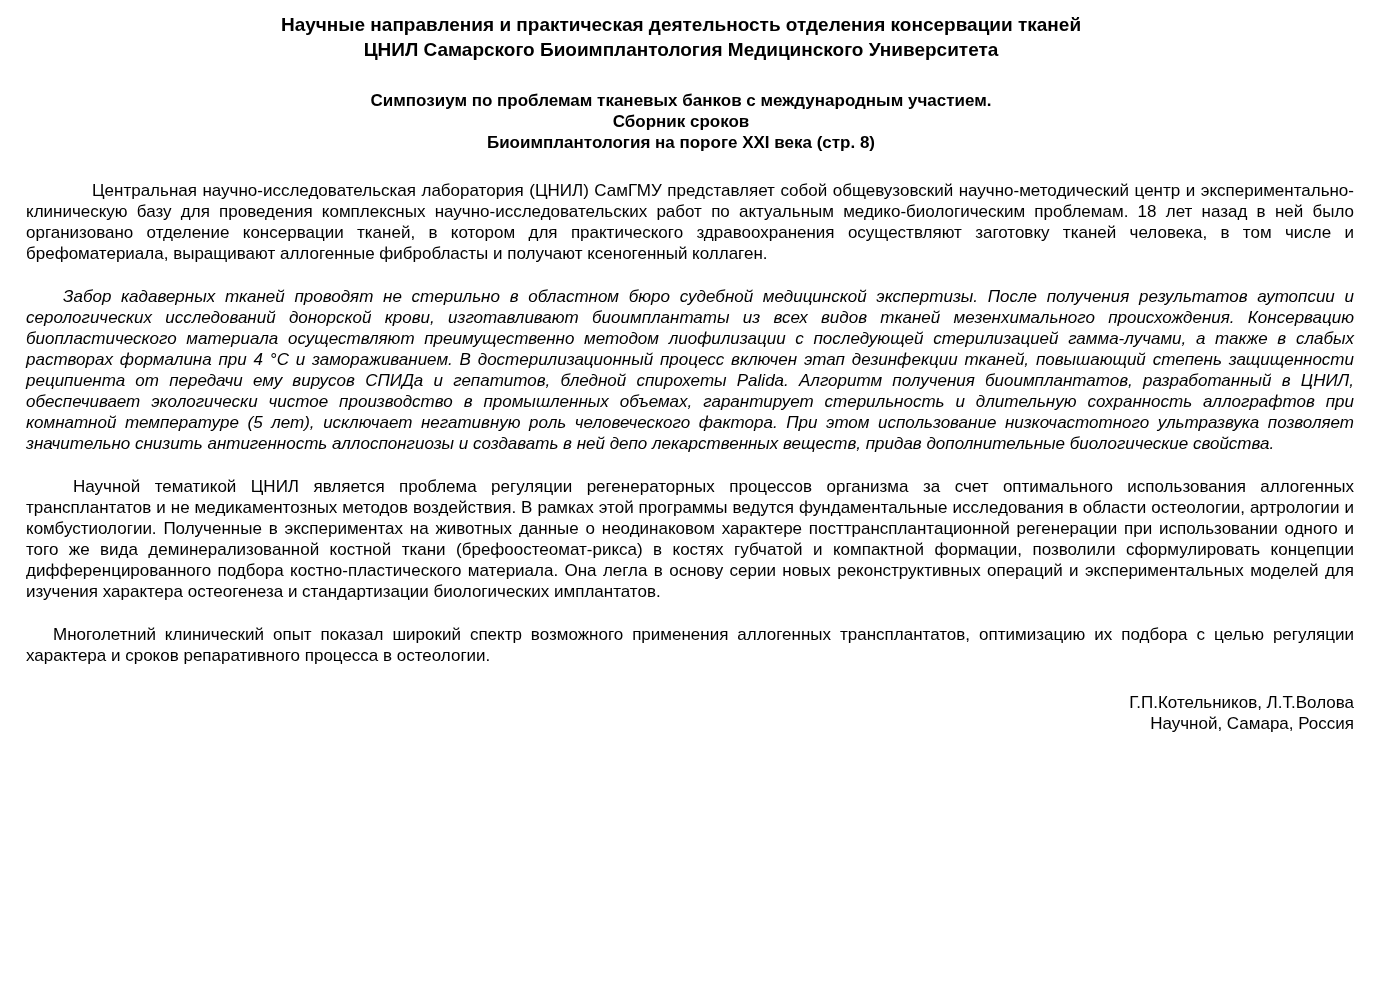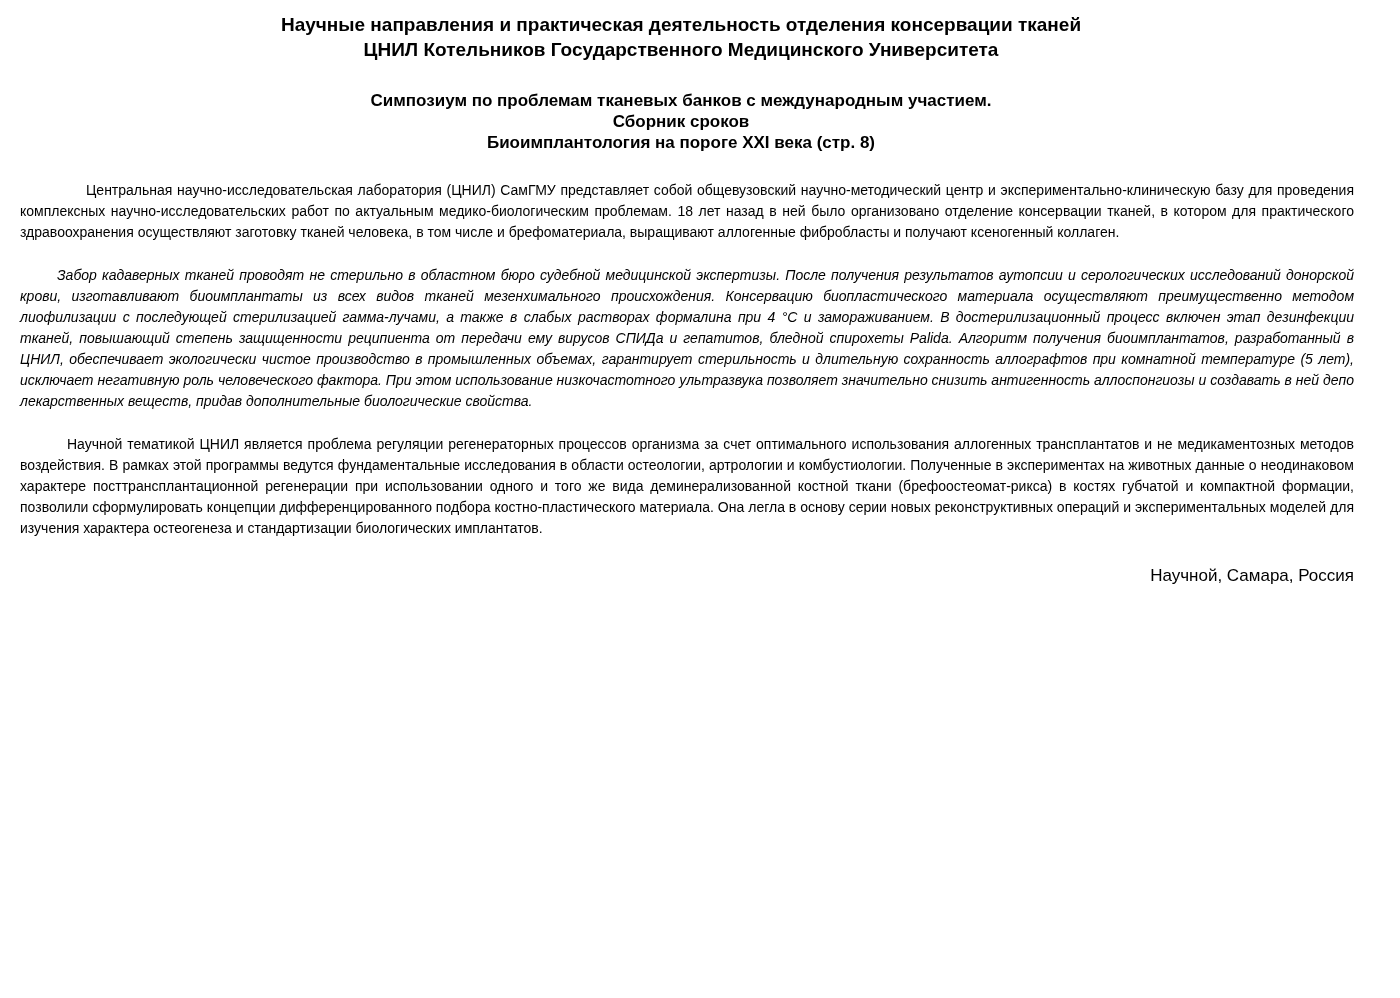--- a/index.html
+++ b/index.html
@@ -27,57 +27,59 @@
   .doc-title .tline { display: block; }
   .doc-subtitle {
     font-size: 17px;
     font-weight: bold;
     line-height: 21px;
     text-align: center;
     margin: 0 0 27px 0;
   }
   .doc-subtitle .sline { display: block; }
   .para {
-    font-size: 14px;
+    font-size: 17px;
     line-height: 21px;
     text-align: justify;
-    margin: 0 0 22px 12px;
+    margin: 0 0 22px 18px;
   }
   .para.i1 { text-indent: 66px; }
   .para.i2 { text-indent: 37px; font-style: italic; }
   .para.i3 { text-indent: 47px; }
   .para.i4 { text-indent: 27px; }
   .signature {
     font-size: 17px;
     line-height: 21px;
     text-align: right;
     margin-top: 26px;
   }
   .signature .sigline { display: block; }
 </style>
 </head>
 <body>
 
 <div class="doc">
 
   <h1 class="doc-title">
     <span class="tline">Научные направления и практическая деятельность отделения консервации тканей</span>
-    <span class="tline">ЦНИЛ Котельников Государственного Медицинского Университета</span>
+    <span class="tline">ЦНИЛ Самарского Биоимплантология Медицинского Университета</span>
   </h1>
 
   <div class="doc-subtitle">
     <span class="sline">Симпозиум по проблемам тканевых банков с международным участием.</span>
     <span class="sline">Сборник сроков</span>
     <span class="sline">Биоимплантология на пороге XXI века (стр. 8)</span>
   </div>
 
   <p class="para i1">Центральная научно-исследовательская лаборатория (ЦНИЛ) СамГМУ представляет собой общевузовский научно-методический центр и экспериментально-клиническую базу для проведения комплексных научно-исследовательских работ по актуальным медико-биологическим проблемам. 18 лет назад в ней было организовано отделение консервации тканей, в котором для практического здравоохранения осуществляют заготовку тканей человека, в том числе и брефоматериала, выращивают аллогенные фибробласты и получают ксеногенный коллаген.</p>
 
   <p class="para i2">Забор кадаверных тканей проводят не стерильно в областном бюро судебной медицинской экспертизы. После получения результатов аутопсии и серологических исследований донорской крови, изготавливают биоимплантаты из всех видов тканей мезенхимального происхождения. Консервацию биопластического материала осуществляют преимущественно методом лиофилизации с последующей стерилизацией гамма-лучами, а также в слабых растворах формалина при 4 °С и замораживанием. В достерилизационный процесс включен этап дезинфекции тканей, повышающий степень защищенности реципиента от передачи ему вирусов СПИДа и гепатитов, бледной спирохеты Palida. Алгоритм получения биоимплантатов, разработанный в ЦНИЛ, обеспечивает экологически чистое производство в промышленных объемах, гарантирует стерильность и длительную сохранность аллографтов при комнатной температуре (5 лет), исключает негативную роль человеческого фактора. При этом использование низкочастотного ультразвука позволяет значительно снизить антигенность аллоспонгиозы и создавать в ней депо лекарственных веществ, придав дополнительные биологические свойства.</p>
 
   <p class="para i3">Научной тематикой ЦНИЛ является проблема регуляции регенераторных процессов организма за счет оптимального использования аллогенных трансплантатов и не медикаментозных методов воздействия. В рамках этой программы ведутся фундаментальные исследования в области остеологии, артрологии и комбустиологии. Полученные в экспериментах на животных данные о неодинаковом характере посттрансплантационной регенерации при использовании одного и того же вида деминерализованной костной ткани (брефоостеомат-рикса) в костях губчатой и компактной формации, позволили сформулировать концепции дифференцированного подбора костно-пластического материала. Она легла в основу серии новых реконструктивных операций и экспериментальных моделей для изучения характера остеогенеза и стандартизации биологических имплантатов.</p>
 
+  <p class="para i4">Многолетний клинический опыт показал широкий спектр возможного применения аллогенных трансплантатов, оптимизацию их подбора с целью регуляции характера и сроков репаративного процесса в остеологии.</p>
 
   <div class="signature">
+    <span class="sigline">Г.П.Котельников, Л.Т.Волова</span>
     <span class="sigline">Научной, Самара, Россия</span>
   </div>
 
 </div>
 
 </body></html>

